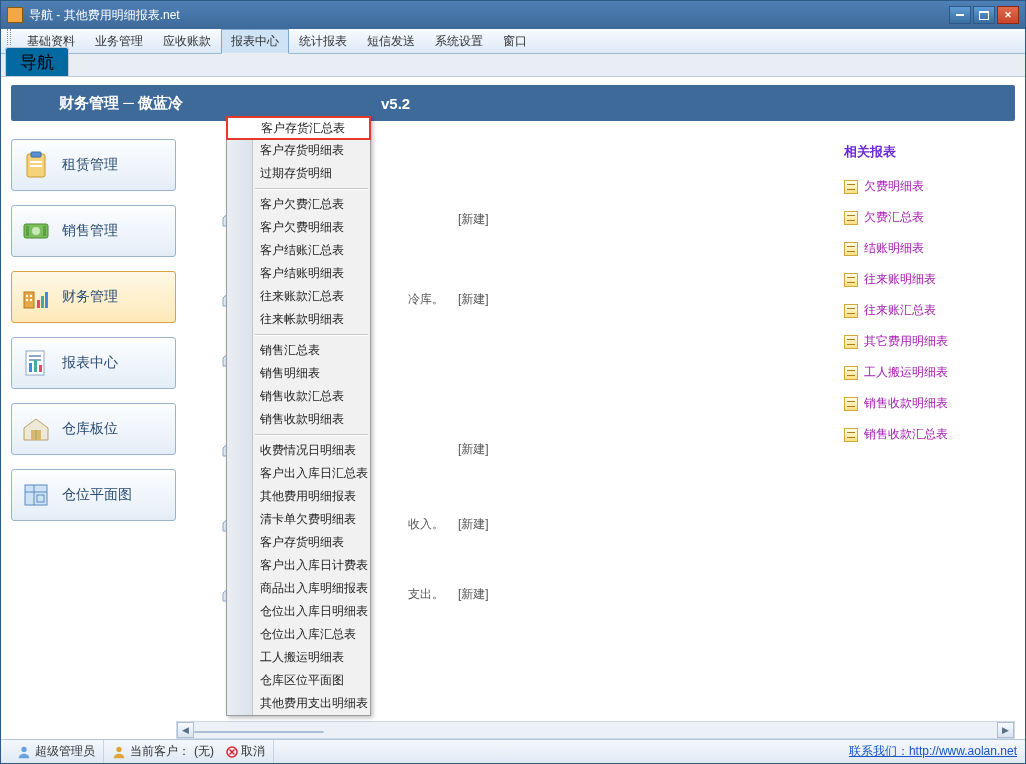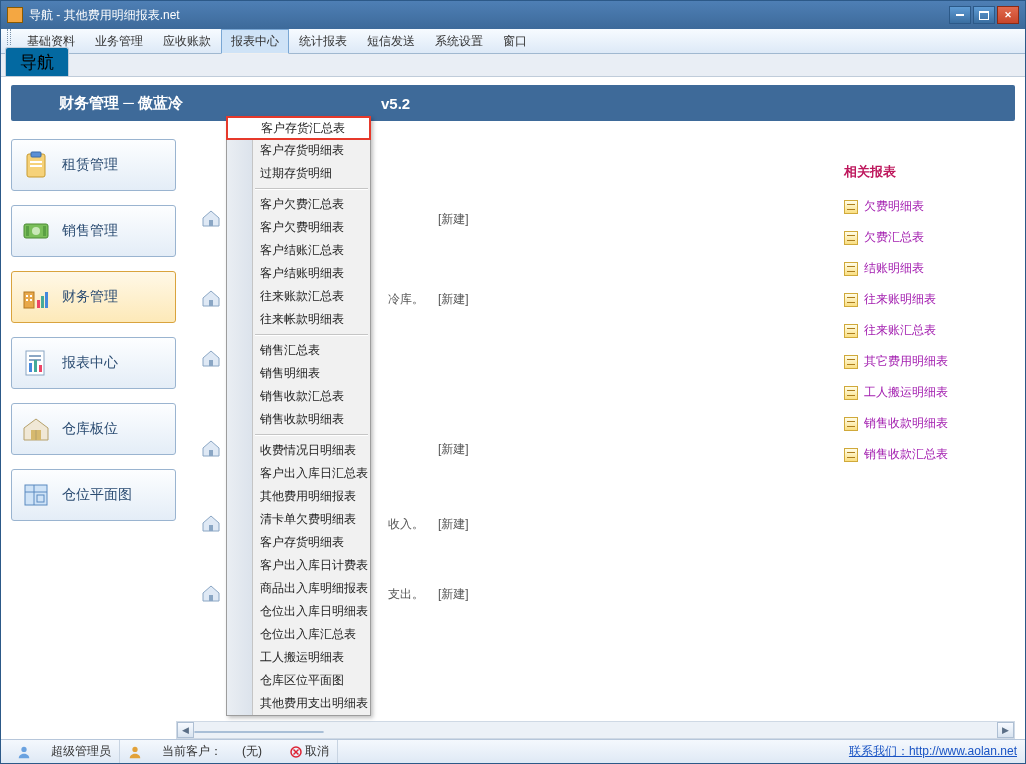--- a/index.html
+++ b/index.html
@@ -18,56 +18,56 @@
 .win-btn.max::after { content:""; border:1px solid #fff; width:8px; height:6px; display:block; border-top-width:2px; }
 
 .menubar { height: 25px; background: linear-gradient(#f7fbff,#dde9f7); border-bottom: 1px solid #a0b8d0; display:flex; align-items:flex-start; padding:0 6px; }
 .menubar .menu-handle { width:4px; height:16px; border-left:1px dotted #7a92aa; border-right:1px dotted #7a92aa; margin-right:6px;}
 .menubar .menu-item { padding: 4px 10px; cursor:pointer; color:#333; }
 .menubar .menu-item.open { background:#cfe3f7; border:1px solid #7aa7d4; border-bottom:1px solid #f0f0f0; padding:3px 9px; }
 
 .tabbar { height:22px; background:#e9eef5; display:flex; align-items:flex-end; padding:0 4px; }
 .tab { background:#0369a1; border:1px solid #c0ccda; border-bottom:none; padding:3px 14px; font-size:17px; border-radius:3px 3px 0 0; position:relative; top:1px; }
 
-.client { flex:1; background:#fff; border-top:1px solid #c0ccda; display:flex; position:relative; overflow:hidden; }
+.client { flex:1; background:#fff; border-top:1px solid #c0ccda; display:flex; position:relative; overflow:hidden;gap:20px; }
 
 .blue-banner { position:absolute; left:10px; right:10px; top:8px; height:36px; background:#3e6a99; display:flex; align-items:center; color:#fff; font-size:15px; font-weight:bold; padding-left:48px; border-radius:2px; z-index:1; }
 
 .sidenav { width:165px; margin-top:62px; margin-left:10px; display:flex; flex-direction:column; gap:14px; z-index:2; }
 .nav-card { height:52px; border:1px solid #9ab4d0; background:linear-gradient(#fdfeff,#e4edf7); border-radius:3px; display:flex; align-items:center; padding-left:8px; gap:10px; cursor:pointer; }
 .nav-card.active { border-color:#d9a33d; background:linear-gradient(#fff8e7,#fde9b8); }
 .nav-icon { width:32px; height:32px; display:flex; align-items:center; justify-content:center; }
 .nav-label { font-size:14px; color:#2b4c72; }
 
 .main-area { flex:1; margin:62px 10px 0 12px; position:relative; z-index:0; }
 .hint-row { position:absolute; left:0; color:#555; font-size:12px; }
 .hint-icon-box { position:absolute; width:22px; height:22px; left:12px; }
 .hint-tag { color:#555; position:absolute; }
 
 .right-panel { width:175px; margin-top:60px; margin-right:10px; z-index:2; }
-.right-panel .p-title { font-weight:bold; font-size:13px; color:#be185d; padding:6px 4px 10px;margin-top:20px; }
+.right-panel .p-title { font-weight:bold; font-size:13px; color:#6d28d9; padding:6px 4px 10px; }
 .related-list { display:flex; flex-direction:column; }
 .related-item { display:flex; align-items:center; gap:6px; padding:7px 4px; cursor:pointer; }
 .related-icon { width:14px; height:14px; border:1px solid #d0a93a; background:linear-gradient(#fffde8,#fadf82); position:relative; }
 .related-icon::after { content:""; position:absolute; left:2px; right:2px; top:3px; border-top:1px solid #ad7e1d; border-bottom:1px solid #ad7e1d; height:4px; }
 .related-label { color:#a21caf; font-size:12px; }
 
 .dropdown { position:absolute; left:225px; top:39px; width:145px; background:#f1f1f1; border:1px solid #9d9d9d; box-shadow:2px 2px 4px rgba(0,0,0,0.25); z-index:100; }
 .dropdown .dd-strip { position:absolute; left:0; top:0; bottom:0; width:26px; background:linear-gradient(to right,#eaeef3,#dce3ec); border-right:1px solid #c5c5c5; }
 .dropdown .dd-item { position:relative; height:23px; display:flex; align-items:center; padding-left:33px; font-size:12px; color:#222; cursor:pointer; }
 .dropdown .dd-item.hl { background:#fff; border:2px solid #e6392b; margin:-1px; height:24px; z-index:2; }
 .dropdown .dd-sep { height:1px; margin:3px 2px 3px 28px; border-top:1px solid #c5c5c5; border-bottom:1px solid #fff; }
 
 .scrollbar-h { position:absolute; left:175px; right:10px; bottom:0; height:18px; background:#ecf1f7; border:1px solid #cfd9e5; display:flex; align-items:center; }
 .sb-btn { width:17px; height:16px; background:linear-gradient(#f7faff,#d9e4f0); border:1px solid #aebfd3; display:flex; align-items:center; justify-content:center; font-size:9px; color:#5a6e86; }
 .sb-track { flex:1; position:relative; }
 .sb-thumb { position:absolute; left:0; top:1px; bottom:1px; width:130px; background:linear-gradient(#eaf1f9,#cdddef); border:1px solid #a9bfd7; border-radius:2px; }
 
 .statusbar { height:24px; background:linear-gradient(#f4f8fd,#dfe9f5); border-top:1px solid #b6c6da; display:flex; align-items:center; padding:0 8px; font-size:12px; color:#333; }
-.statusbar .st-sec { display:flex; align-items:center; gap:20px; height:100%; padding:0 8px; border-right:1px solid #c8d4e2;justify-content:space-between; }
+.statusbar .st-sec { display:flex; align-items:center; gap:4px; height:100%; padding:0 8px; border-right:1px solid #c8d4e2;justify-content:space-between; }
 .statusbar .st-link { margin-left:auto; color:#1a54c4; text-decoration:underline; cursor:pointer; }
 .st-icon { width:14px; height:14px; display:inline-block; }
 .statusbar a { color:#1a54c4; }
 </style>
 </head>
 <body>
 
 <div class="window">
 
   <div class="titlebar">

